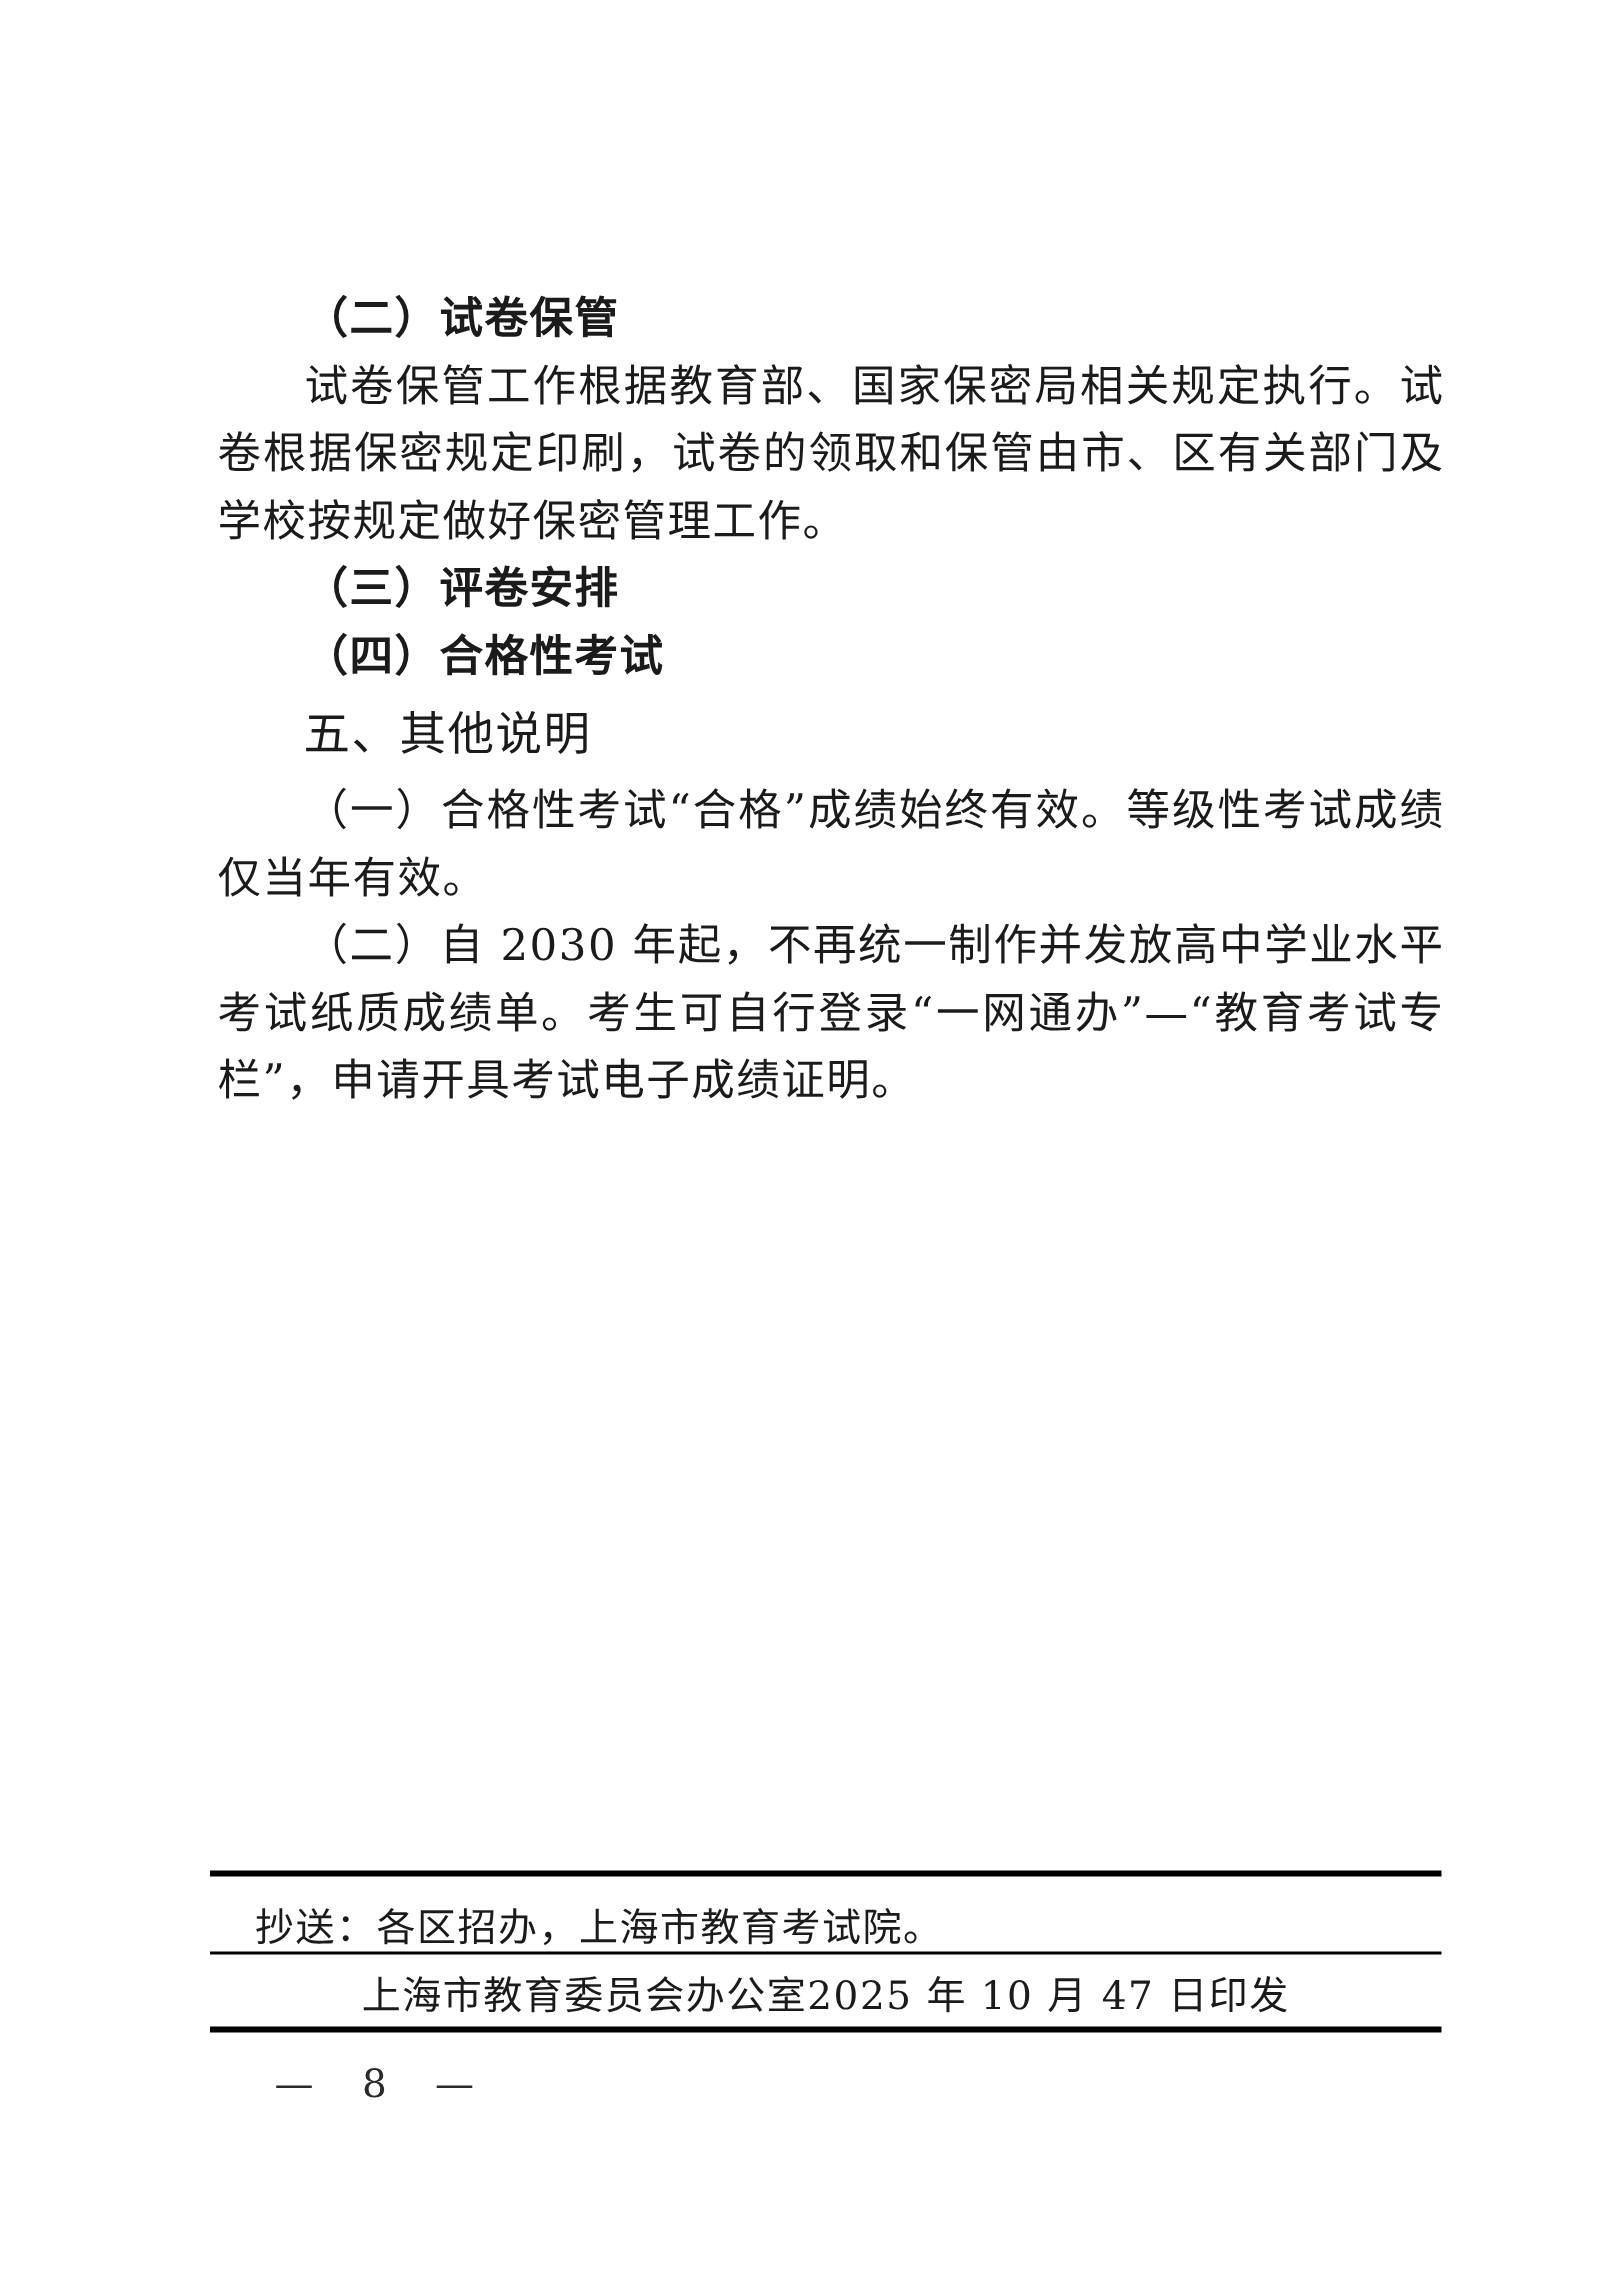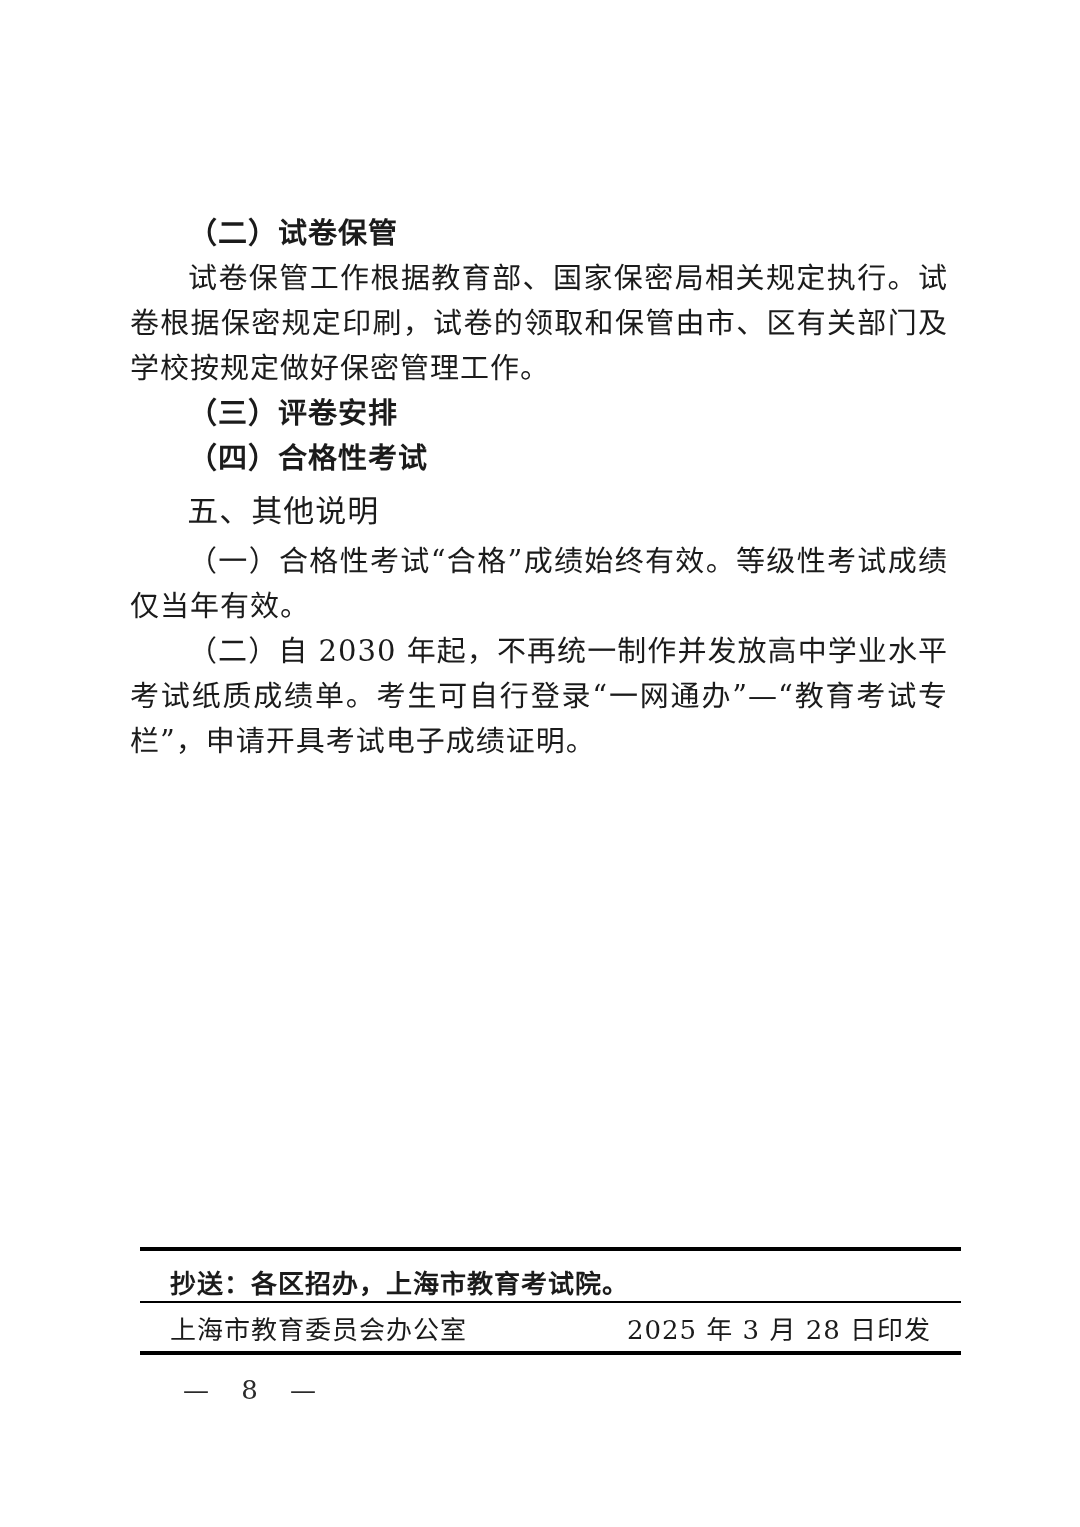--- a/index.html
+++ b/index.html
@@ -11,24 +11,23 @@
     position: relative;
     width: 1080px;
     height: 1527px;
     background: #ffffff;
     color: #1b1b1b;
     font-family: "DejaVu Serif", "Liberation Serif", serif;
     overflow: hidden;
   }
   .content {
     position: absolute;
-    left: 130px;
+    left: 145px;
     top: 190px;
     width: 818px;
-    margin-top: 21px;
   }
   .block {
     font-size: 29px;
     line-height: 45px;
     letter-spacing: 1px;
     margin: 0;
   }
   .paragraph {
     text-align: justify;
     text-justify: inter-character;
@@ -54,32 +53,31 @@
     font-size: 26px;
   }
   .rule-thick {
     width: 100%;
     height: 4px;
     background: #000000;
   }
   .cc-row {
     height: 52px;
     display: flex;
-    align-items: flex-start;
-    padding: 12px 30px;
+    align-items: flex-end;
+    padding: 0 30px;
     border-bottom: 2px solid #000000;
     box-sizing: border-box;
     letter-spacing: 1px;
-    font-weight: bold;
   }
   .issuer-row {
     height: 48px;
     display: flex;
     align-items: center;
-    justify-content: space-between;
+    justify-content: center;
     padding: 0 30px;
     box-sizing: border-box;
     letter-spacing: 1px;
   }
   .page-number {
     position: absolute;
     left: 183px;
     top: 1375px;
     font-size: 26px;
     word-spacing: 24px;
@@ -101,20 +99,20 @@
       <div class="block paragraph">（二）自 2030 年起，不再统一制作并发放高中学业水平考试纸质成绩单。考生可自行登录“一网通办”—“教育考试专栏”，申请开具考试电子成绩证明。</div>
     </div>
 
   <div class="footer-block">
     <div class="rule-thick"></div>
     <div class="cc-row">
       <span>抄送：各区招办，上海市教育考试院。</span>
     </div>
     <div class="issuer-row">
       <span>上海市教育委员会办公室</span>
-      <span>2025 年 3 月 28 日印发</span>
+      <span>2025 年 10 月 47 日印发</span>
     </div>
     <div class="rule-thick"></div>
   </div>
 
   <div class="page-number">— 8 —</div>
 
 </div>
 
 </body></html>

